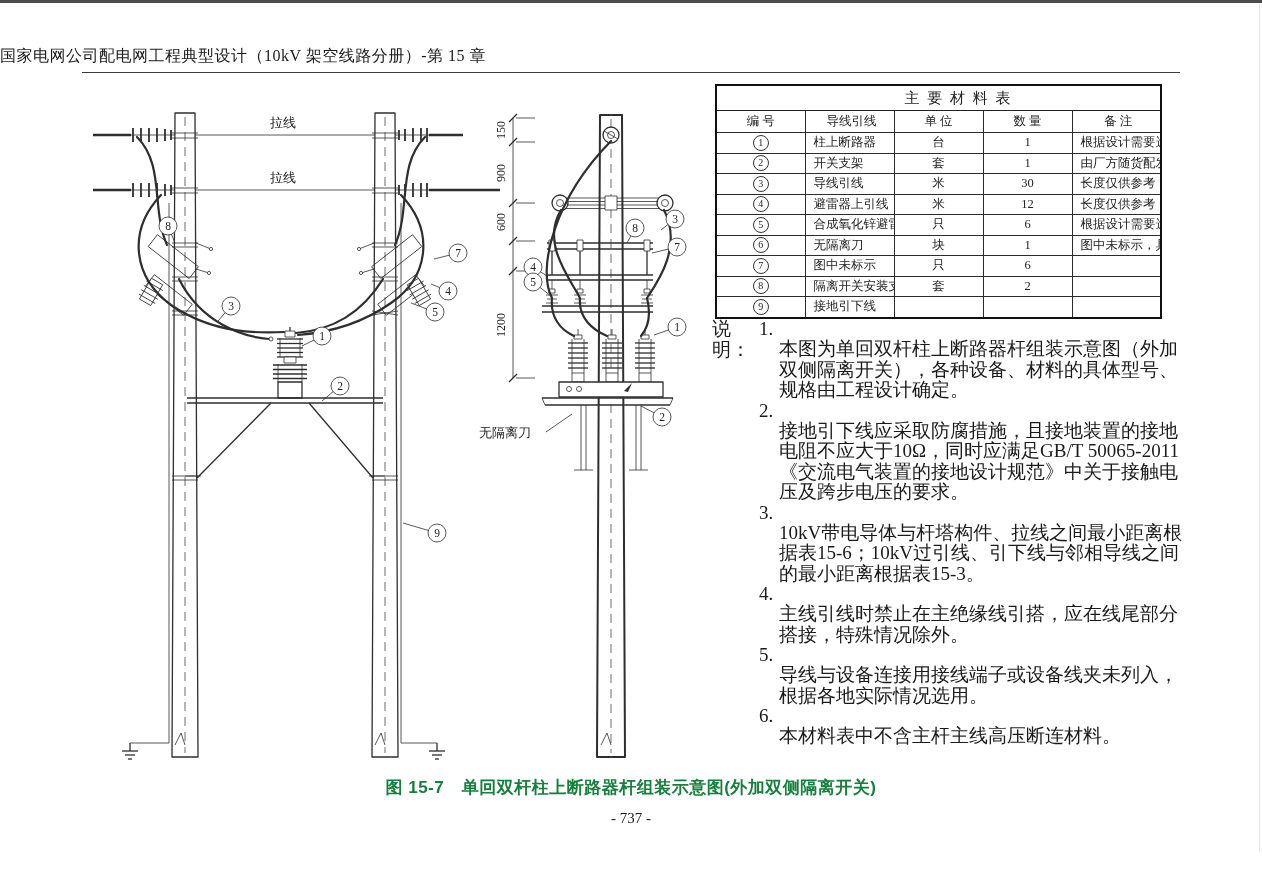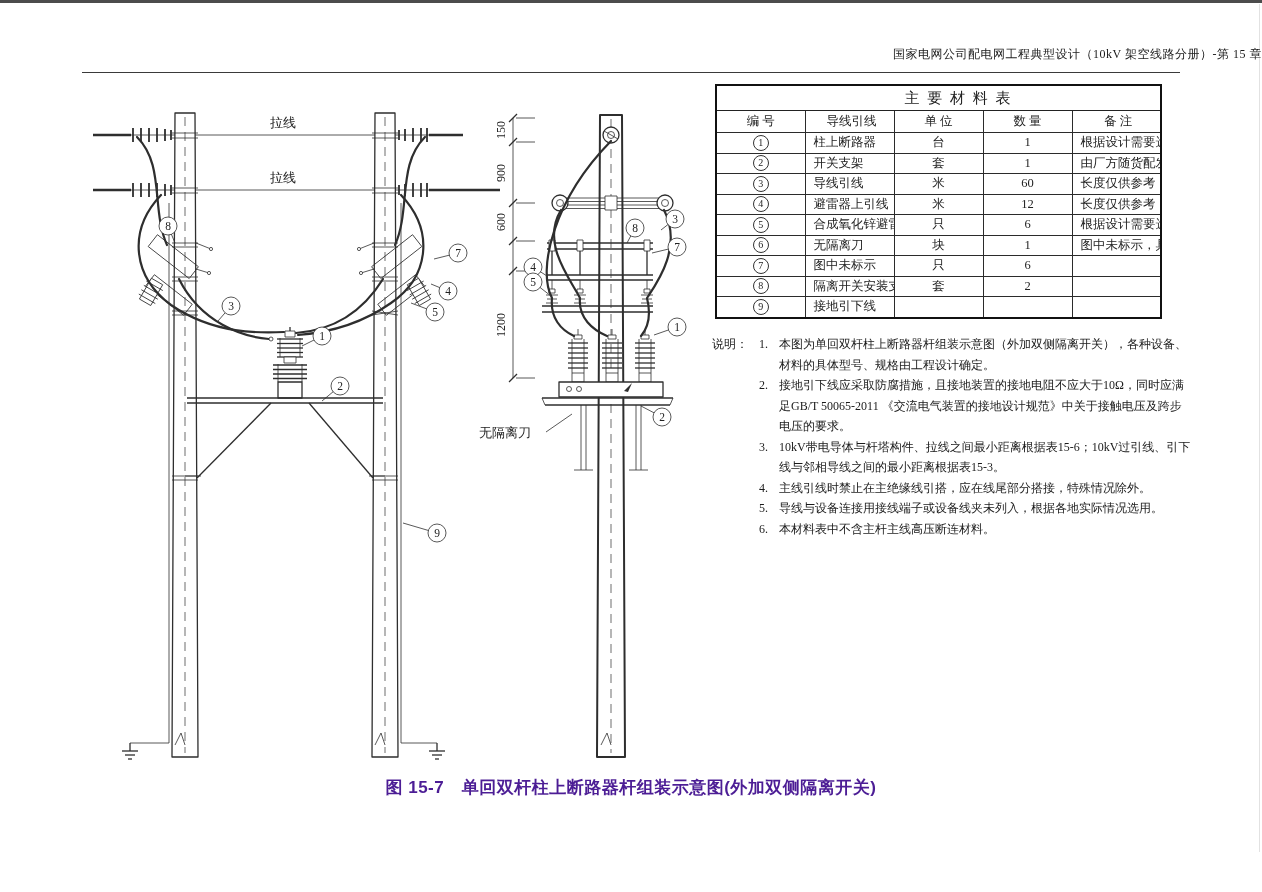--- a/index.html
+++ b/index.html
@@ -4,22 +4,22 @@
 <style>
   html,body { margin:0; padding:0; background:#888; }
   .page {
     position:relative; width:1262px; height:892px; background:#ffffff;
     overflow:hidden; font-family:"Liberation Serif","DejaVu Serif",serif; color:#1a1a1a;
   }
   .top-edge { position:absolute; top:0; left:0; width:100%; height:3px; background:#4c4c4c; }
   .right-edge { position:absolute; top:4px; right:2px; bottom:40px; width:1px; background:#e2e2e2; }
 
   .header-title {
-    position:absolute; top:46px; left:0; width:100%; text-align:right;
-    font-size:12px; letter-spacing:0.5px;
+    position:absolute; top:46px; left:0; width:100%; text-align:left;
+    font-size:16px; letter-spacing:0.5px;
   }
   .header-rule { position:absolute; top:72px; left:82px; width:1098px; height:0; border-top:1.5px solid #3a3a3a; }
 
   
   .mat-table {
     position:absolute; left:715px; top:84px; width:447px;
     border-collapse:collapse; table-layout:fixed;
     font-size:12.5px; color:#222;
   }
   .mat-table td { border:1px solid #2b2b2b; padding:0 4px; height:19.5px; overflow:hidden; white-space:nowrap; }
@@ -31,34 +31,34 @@
   .col-unit { width:32px;  text-align:center; }
   .col-qty  { width:32px;  text-align:center; }
   .col-note { width:200px; text-align:left; padding-left:8px !important;margin-top:40px; }
   .circ {
     display:inline-flex; width:14px; height:14px; border:1px solid #333; border-radius:50%;
     align-items:center; justify-content:center; font-size:10px; line-height:1; vertical-align:middle;
   }
 
   
   .notes {
-    position:absolute; left:712px; top:334px; width:480px;
-    font-size:12px; line-height:20.5px; display:flex;
+    position:absolute; left:712px; top:319px; width:480px;
+    font-size:19px; line-height:20.5px; display:flex;
   }
   .notes-label { flex:none; width:47px; }
   .notes-items { flex:1; }
   .note-item { display:flex; }
   .note-num { flex:none; width:20px; }
-  .note-text { flex:1; }
+  .note-text { flex:1;margin-top:20px; }
 
   
   .figure-caption {
     position:absolute; top:776px; left:0; width:100%; text-align:center;
     font-family:"Liberation Sans","DejaVu Sans",sans-serif; font-weight:700;
-    font-size:17px; letter-spacing:0.5px; color:#4c1d95;
+    font-size:17px; letter-spacing:0.5px; color:#15803d;
   }
   .page-number { position:absolute; top:810px; left:0; width:100%; text-align:center; font-size:15px; }
 
   
   .diagram { position:absolute; left:75px; top:85px; width:645px; height:700px; }
   .ln    { stroke:#2e2e2e; fill:none; stroke-linejoin:round; }
   .thin  { stroke-width:0.8; }
   .med   { stroke-width:1.3; }
   .bold2 { stroke-width:2; }
   .heavy { stroke-width:2.2; stroke-linecap:round; }
@@ -102,21 +102,21 @@
       <td class="col-no"><span class="circ">2</span></td>
       <td class="col-name">开关支架</td>
       <td class="col-unit">套</td>
       <td class="col-qty">1</td>
       <td class="col-note">由厂方随货配发</td>
     </tr>
     <tr>
       <td class="col-no"><span class="circ">3</span></td>
       <td class="col-name">导线引线</td>
       <td class="col-unit">米</td>
-      <td class="col-qty">60</td>
+      <td class="col-qty">30</td>
       <td class="col-note">长度仅供参考</td>
     </tr>
     <tr>
       <td class="col-no"><span class="circ">4</span></td>
       <td class="col-name">避雷器上引线</td>
       <td class="col-unit">米</td>
       <td class="col-qty">12</td>
       <td class="col-note">长度仅供参考</td>
     </tr>
     <tr>
@@ -615,13 +615,14 @@
       </g>
       <g>
         <line class="ln thin" x1="587" y1="332" x2="566" y2="321"></line>
         <circle class="ln thin wfill" cx="587" cy="332" r="9"></circle>
         <text class="cnum" x="587" y="336">2</text>
       </g>
     </g>
   </svg>
 
   <div class="figure-caption">图 15-7　单回双杆柱上断路器杆组装示意图(外加双侧隔离开关)</div>
+  <div class="page-number">- 737 -</div>
 </div>
 
 </body></html>

